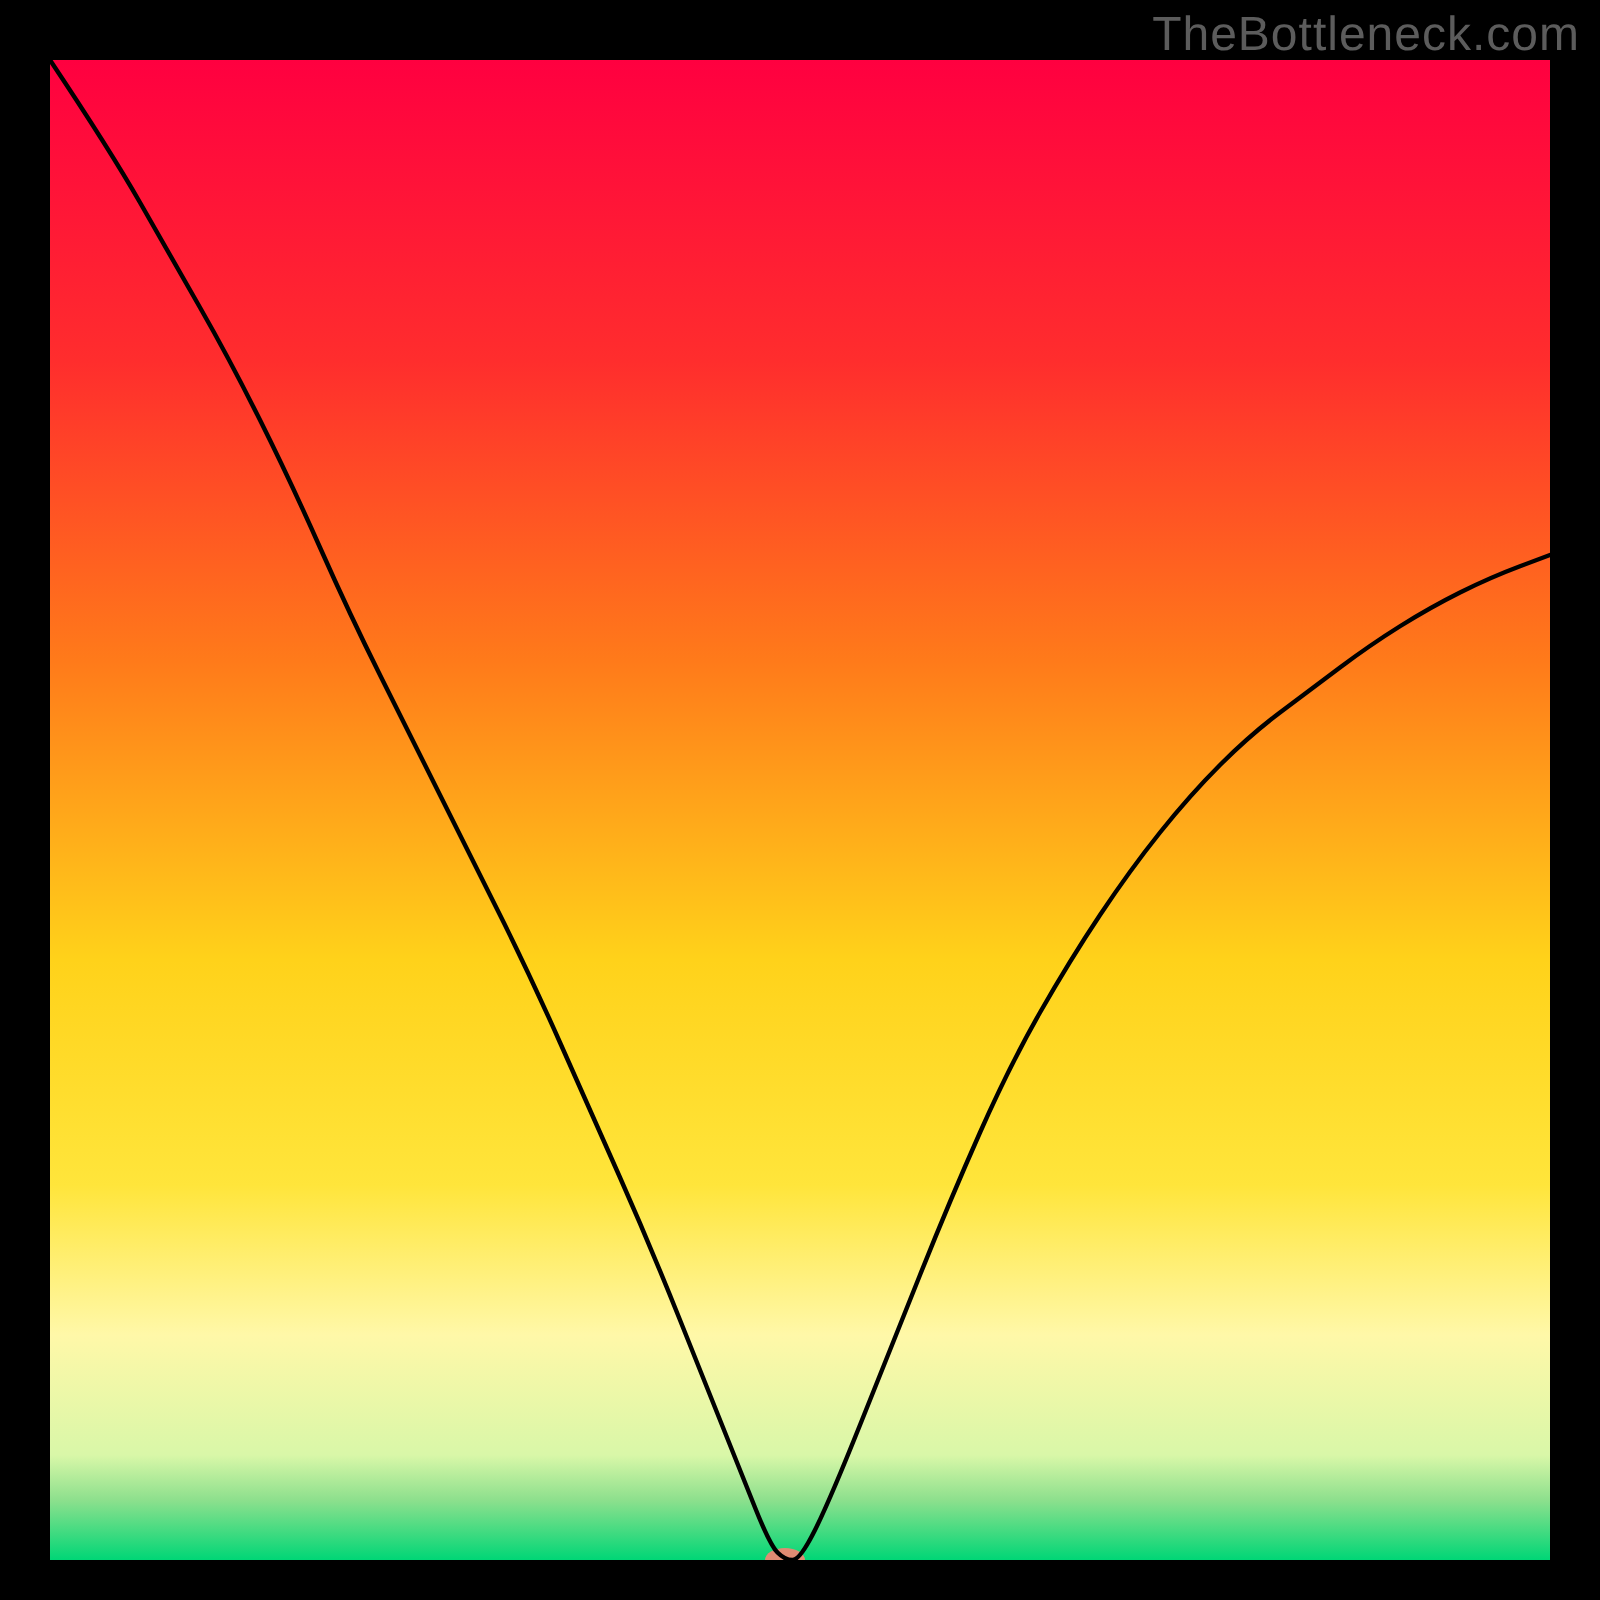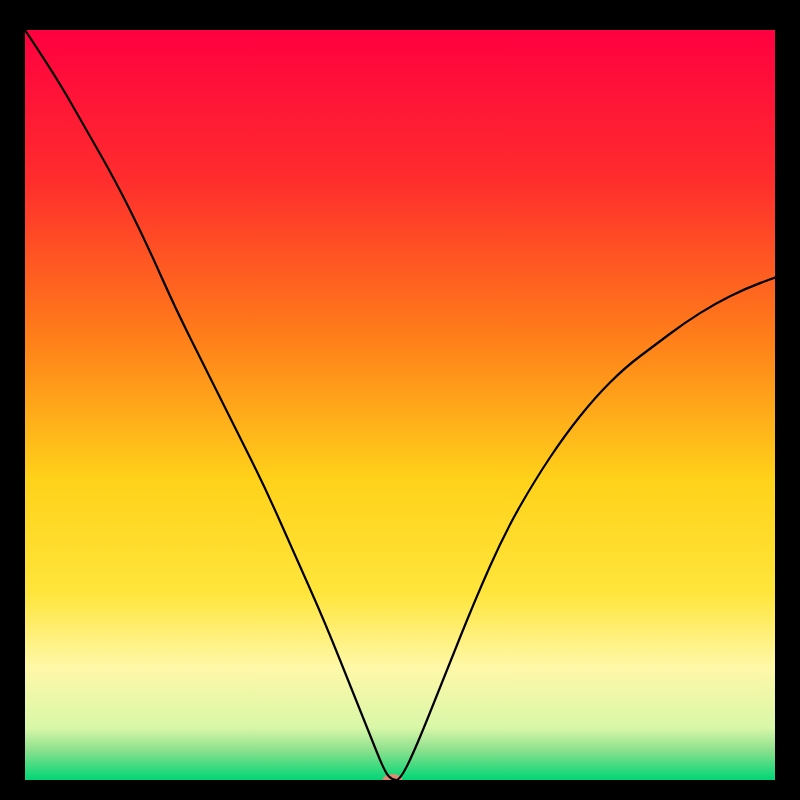--- a/index.html
+++ b/index.html
@@ -35,20 +35,21 @@
     width: 750px;
     height: 750px;
     display: block;
   }
 </style>
 </head>
 <body>
 
 <div class="frame">
 
+  <div class="watermark">TheBottleneck.com</div>
 
   <svg class="plot" viewBox="0 0 750 750" preserveAspectRatio="none">
     <defs>
       <linearGradient id="bg-grad" x1="0" y1="0" x2="0" y2="1">
       <stop offset="0%" stop-color="#ff0040"></stop>
           <stop offset="20%" stop-color="#ff2d2d"></stop>
           <stop offset="40%" stop-color="#ff7a1a"></stop>
           <stop offset="60%" stop-color="#ffd21a"></stop>
           <stop offset="75%" stop-color="#ffe53b"></stop>
           <stop offset="85%" stop-color="#fff8a8"></stop>

